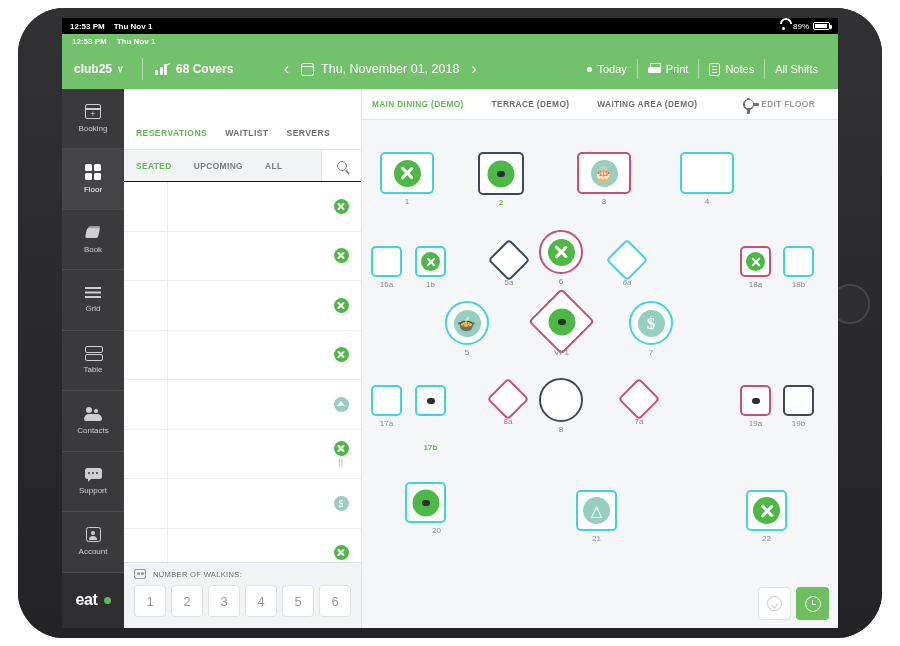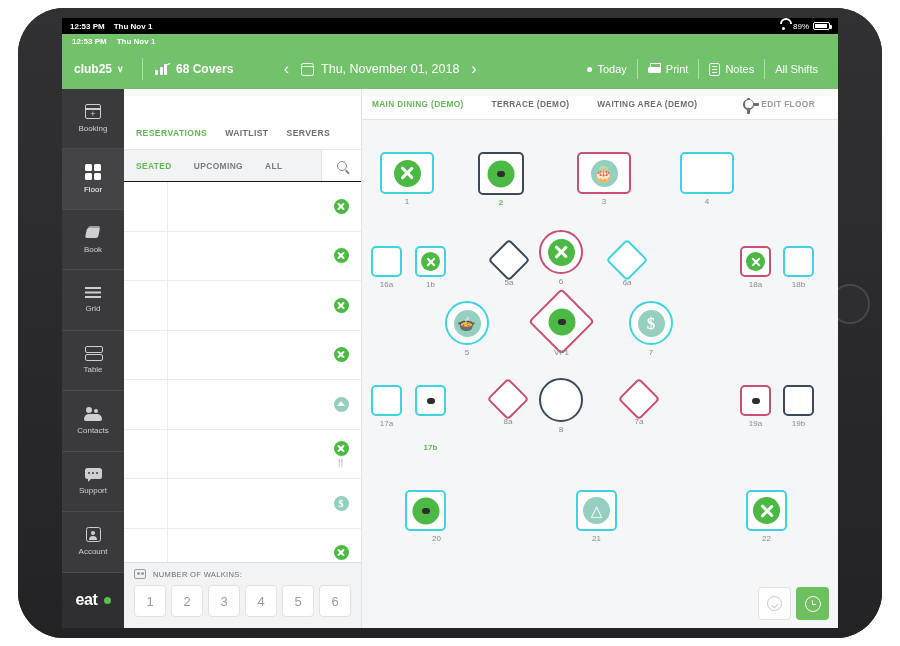--- a/index.html
+++ b/index.html
@@ -765,21 +765,21 @@
               <span style="position:relative;display:flex;align-items:center;justify-content:center;width:100%;height:100%">
                 <span class="timer"></span>
               </span>
             </div>
             <div class="lbl" style="top: 34px;">19a</div>
           </div>
           <div class="tbl" style="left: 421px; top: 265px; width: 31px; height: 47px;">
             <div class="shape sq" style="width: 31px; height: 31px; border: 2.5px solid rgb(59, 74, 90);"></div>
             <div class="lbl" style="top: 34px;">19b</div>
           </div>
-          <div class="tbl" style="left: 43px; top: 370px; width: 63px; height: 57px;">
+          <div class="tbl" style="left: 43px; top: 362px; width: 63px; height: 57px;">
             <div class="shape sq" style="width: 41px; height: 41px; border: 2.5px solid rgb(62, 211, 224);">
               <span style="position:relative;display:flex;align-items:center;justify-content:center;width:100%;height:100%">
                 <span class="timer-bg" style="background:#4cb944"></span>
                 <span class="timer"></span>
               </span>
             </div>
             <div class="lbl" style="top: 44px;">20</div>
           </div>
           <div class="tbl" style="left: 214px; top: 370px; width: 41px; height: 57px;">
             <div class="shape sq" style="width: 41px; height: 41px; border: 2.5px solid rgb(62, 211, 224);">

